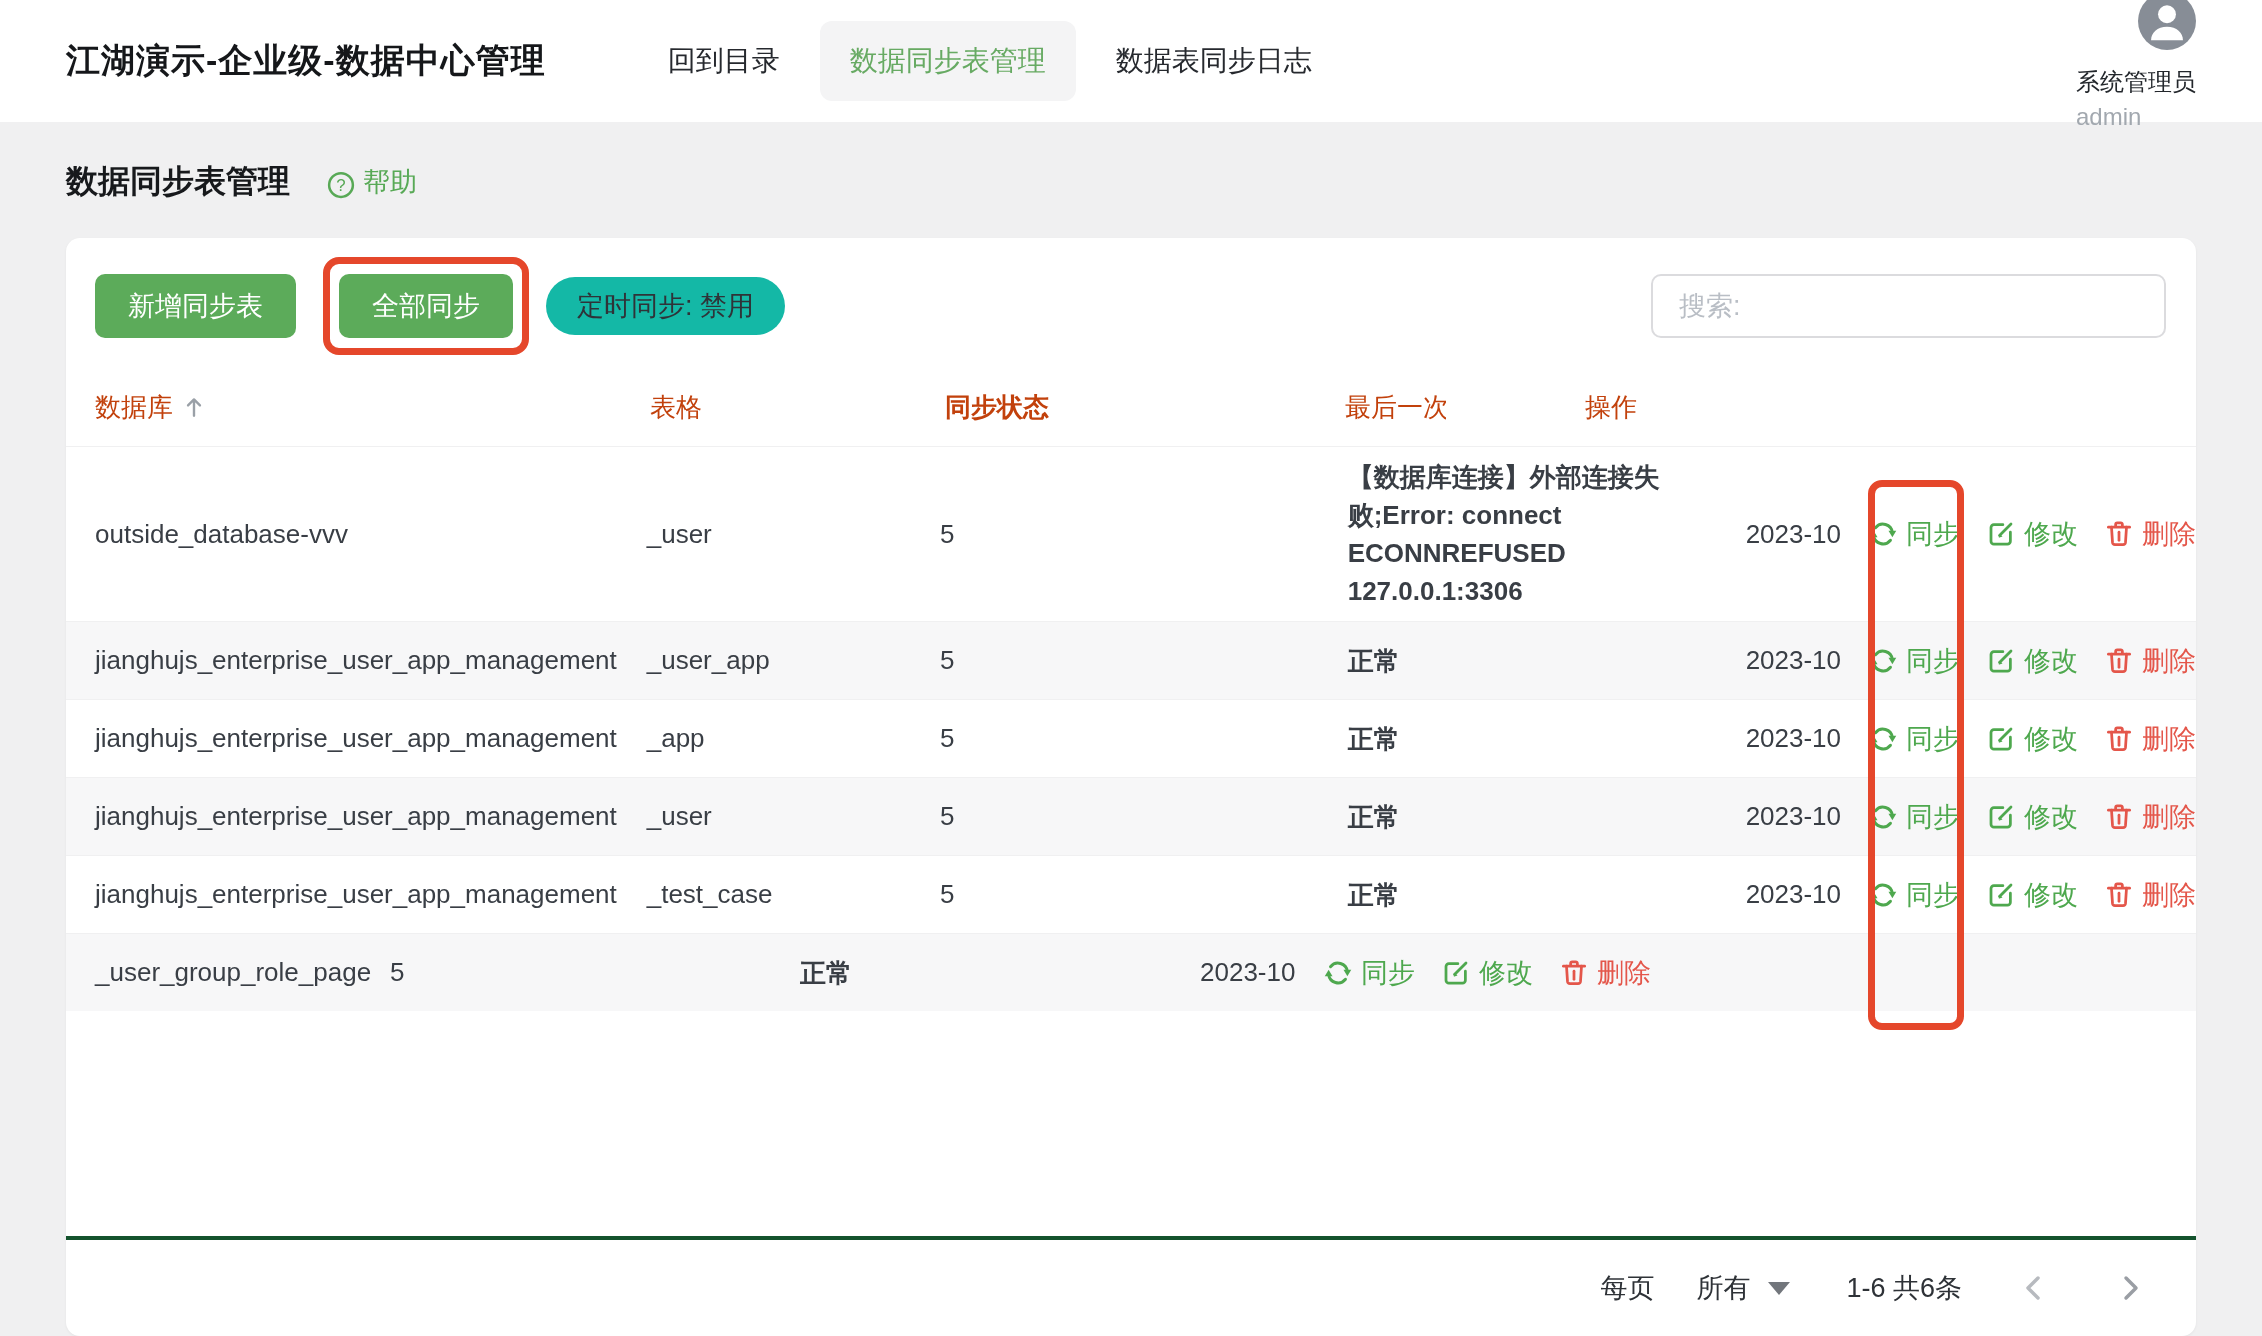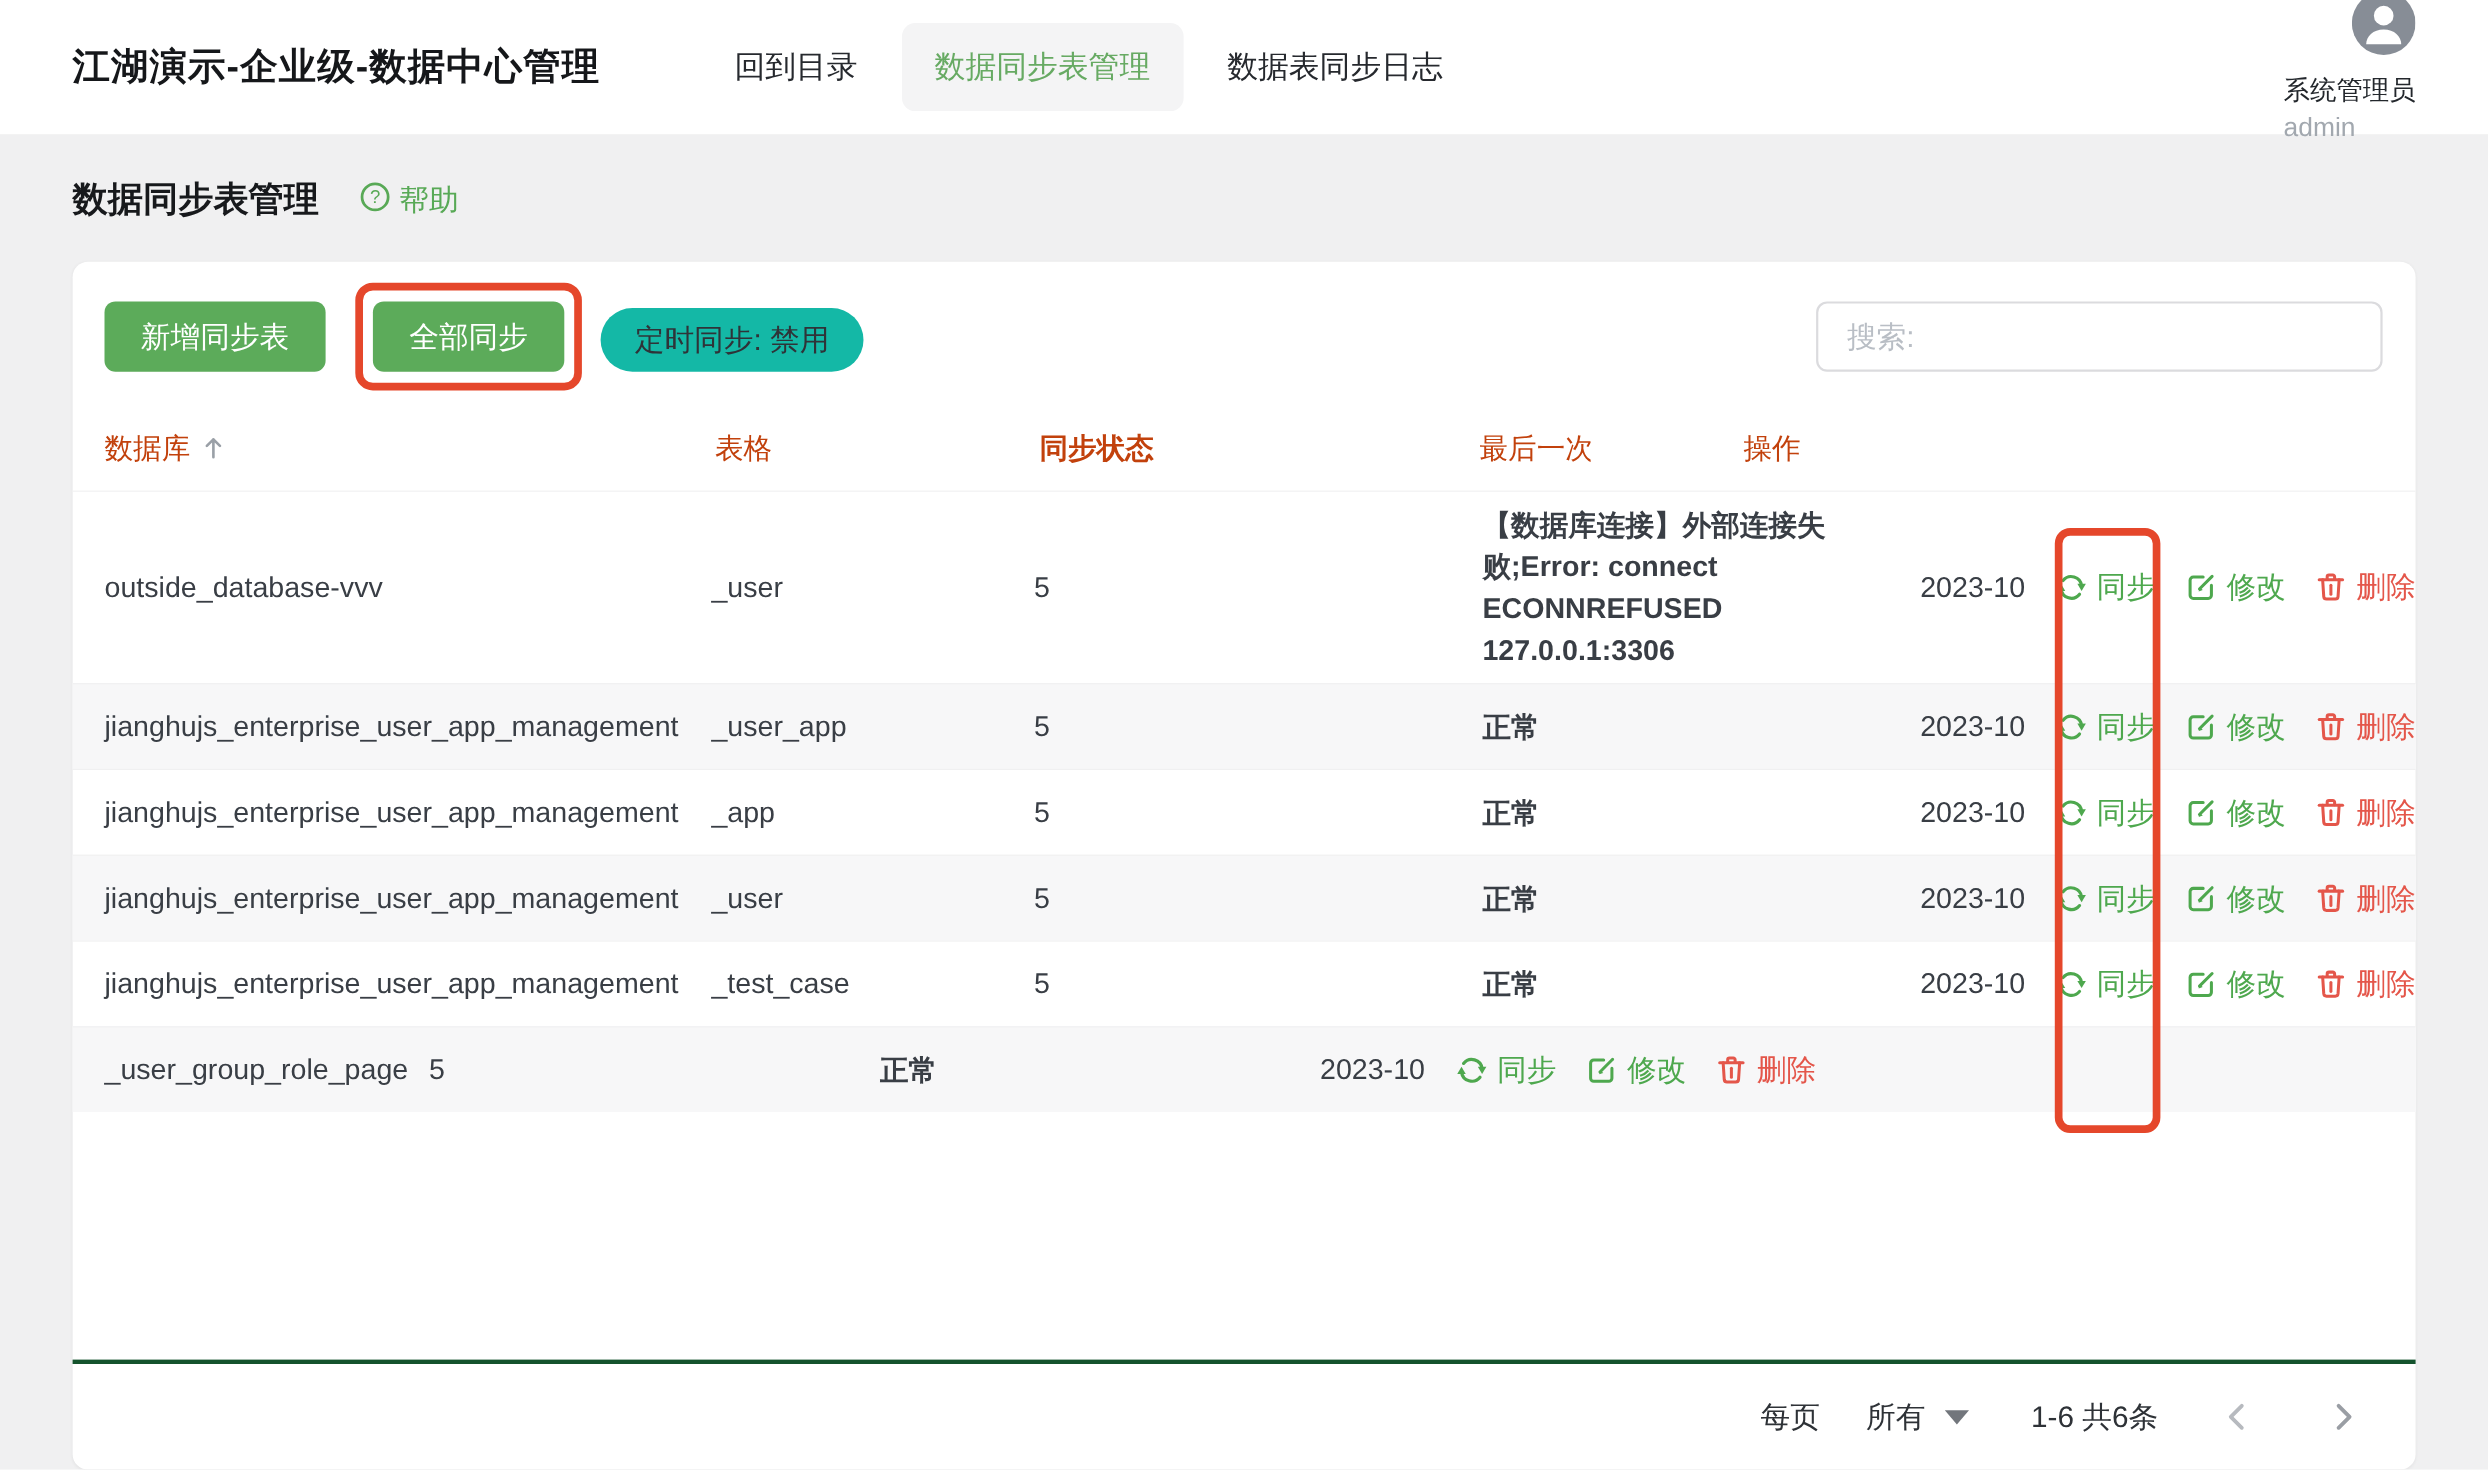--- a/index.html
+++ b/index.html
@@ -28,31 +28,31 @@
   .user-info { margin-left:auto; display:flex; align-items:flex-end; gap:16px; cursor:pointer;flex-direction:column; }
   .avatar { width:58px; height:58px; }
   .user-texts { display:flex; flex-direction:column; gap:5px; }
   .user-role { font-size:24px; color:#23272c; }
   .user-name { font-size:24px; color:#a2a8af; }
 
   
   .content { padding:0 66px; }
   .page-head { display:flex; align-items:center; gap:36px; margin-top:36px; height:48px; }
   .page-title { font-size:32px; font-weight:bold; color:#17191c; }
-  .help-link { display:inline-flex; align-items:flex-start; gap:7px; color:#58a956; font-size:27px; cursor:pointer; }
+  .help-link { display:inline-flex; align-items:flex-end; gap:7px; color:#58a956; font-size:27px; cursor:pointer; }
   .help-icon { width:30px; height:30px; }
 
   .card {
     margin-top:32px; background:#fff; border-radius:14px;
     height:1098px; display:flex; flex-direction:column;
     position:relative; box-shadow:0 1px 3px rgba(0,0,0,0.05);
   }
 
   
-  .toolbar { display:flex; align-items:flex-end; padding:36px 30px 0 29px; }
+  .toolbar { display:flex; align-items:center; padding:36px 30px 0 29px; }
   .btn {
     height:64px; border:none; border-radius:10px;
     background:#5cab5a; color:#fff; font-size:27px;
     padding:0 33px; font-family:inherit; cursor:pointer; white-space:nowrap;
   }
   .annotated-wrap { position:relative; margin:0 33px 0 43px; }
   .annotation-frame {
     position:absolute; inset:-17px -16px;
     border:7px solid #e5472b; border-radius:16px;
     pointer-events:none;

